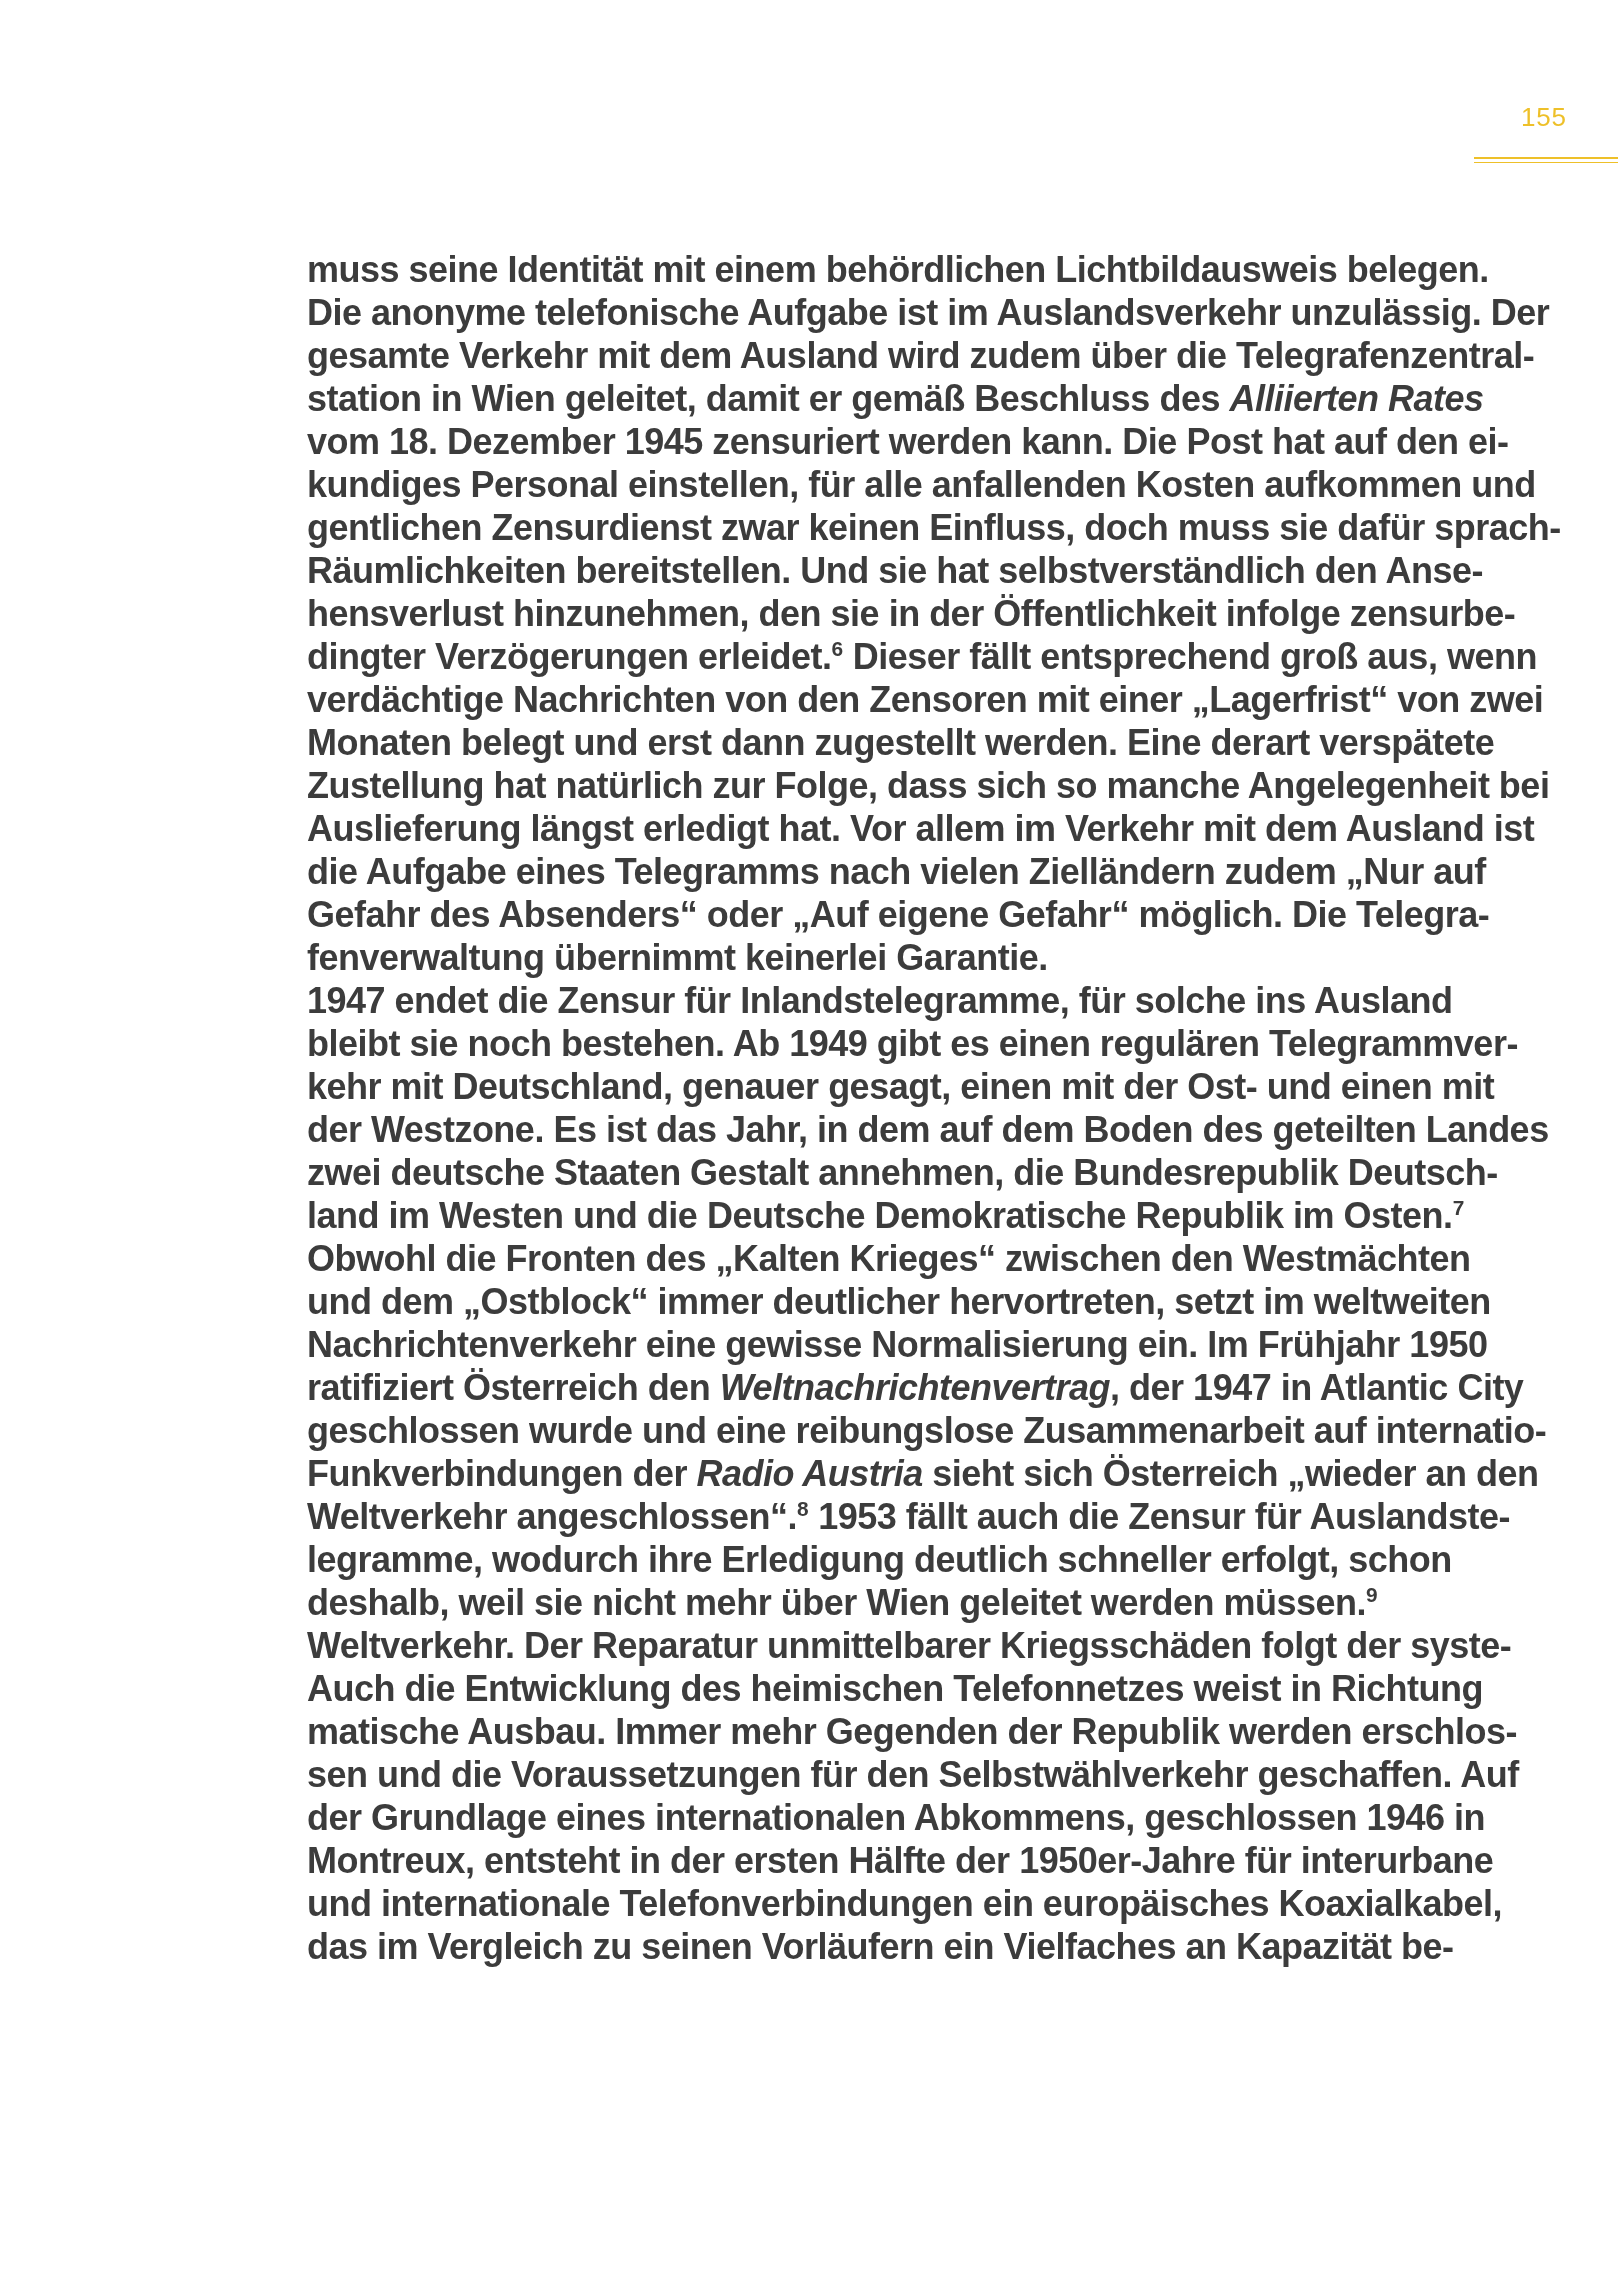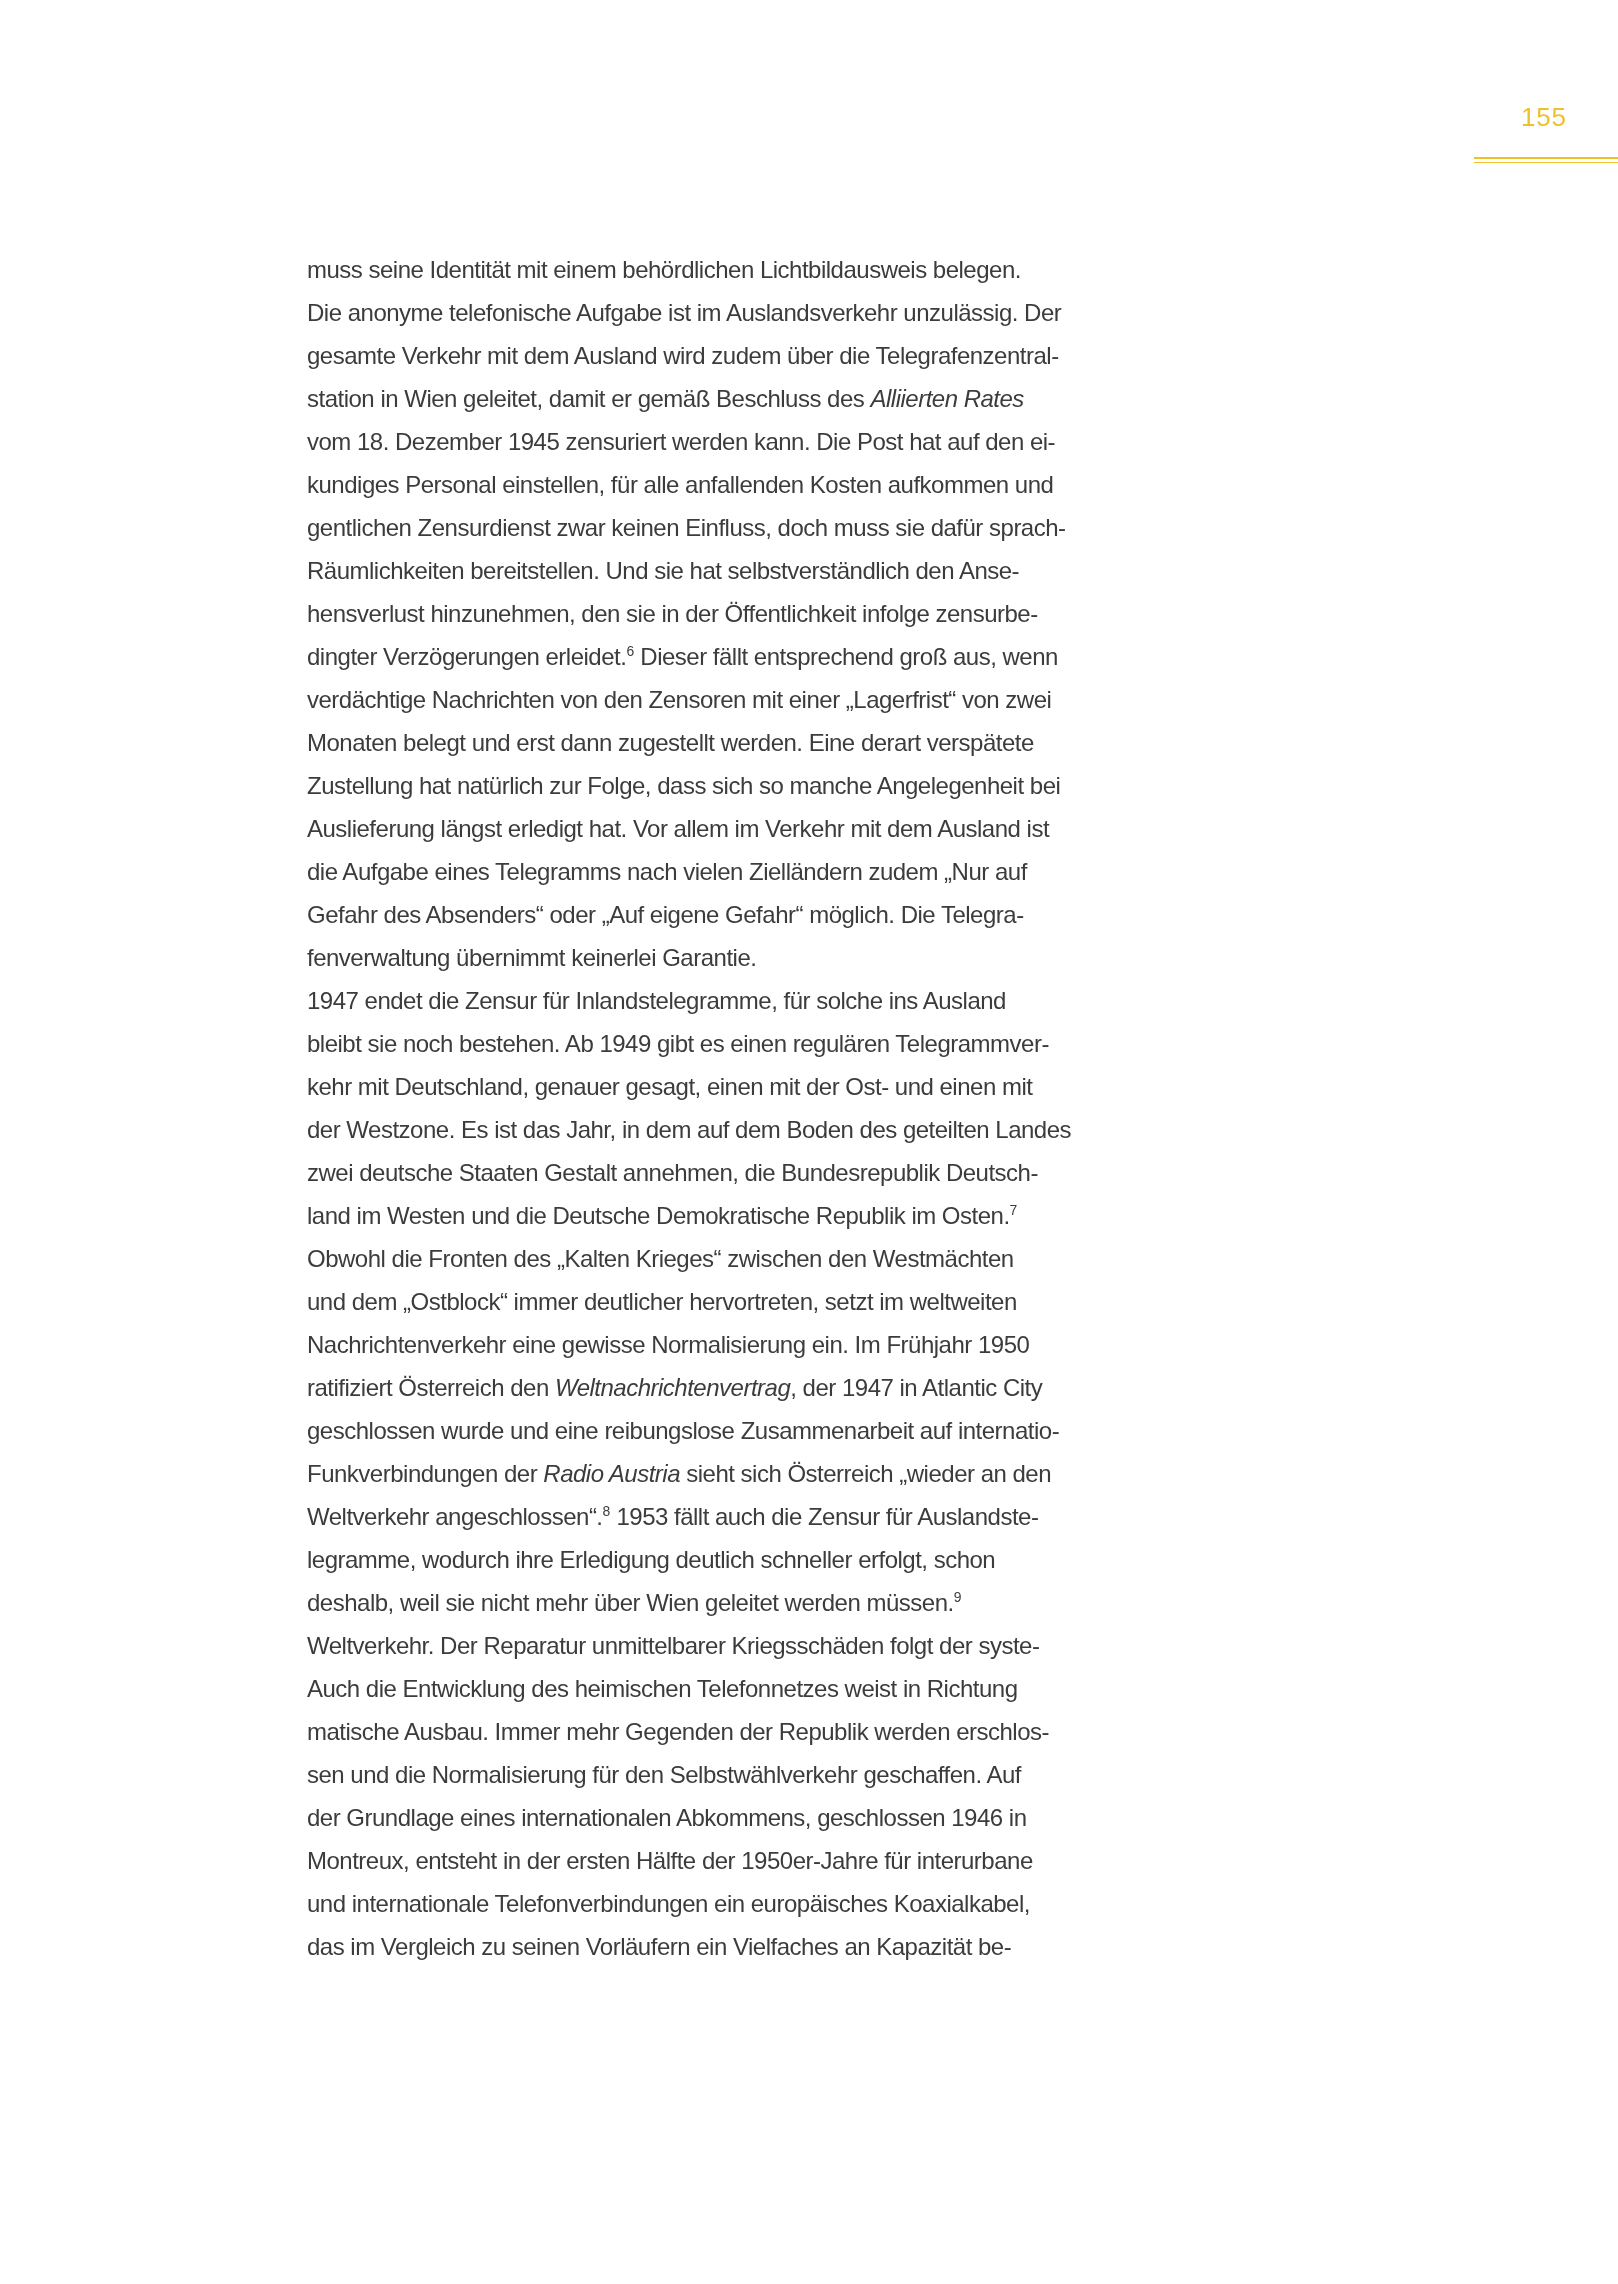--- a/index.html
+++ b/index.html
@@ -37,22 +37,22 @@
     border-top: 2.4px solid #EEC029;
     border-bottom: 1.6px solid #EEC029;
     background: transparent;
   }
   .body-text {
     position: absolute;
     top: 248px;
     left: 307px;
     width: 1068px;
     color: #3c3c3c;
-    font-size: 24px;
-    font-weight: 400;
+    font-size: 36px;
+    font-weight: 700;
     letter-spacing: -0.5px;
     line-height: 43px;
   }
   .body-text .line {
     white-space: nowrap;
   }
   .body-text i {
     font-style: italic;
   }
   .body-text sup {
@@ -97,20 +97,20 @@
       <div class="line"><span>Nachrichtenverkehr eine gewisse Normalisierung ein. Im Frühjahr 1950</span></div>
       <div class="line"><span>ratifiziert Österreich den </span><i>Weltnachrichtenvertrag</i><span>, der 1947 in Atlantic City</span></div>
       <div class="line"><span>geschlossen wurde und eine reibungslose Zusammenarbeit auf internatio-</span></div>
       <div class="line"><span>Funkverbindungen der </span><i>Radio Austria</i><span> sieht sich Österreich „wieder an den</span></div>
       <div class="line"><span>Weltverkehr angeschlossen“.</span><sup>8</sup><span> 1953 fällt auch die Zensur für Auslandste-</span></div>
       <div class="line"><span>legramme, wodurch ihre Erledigung deutlich schneller erfolgt, schon</span></div>
       <div class="line"><span>deshalb, weil sie nicht mehr über Wien geleitet werden müssen.</span><sup>9</sup></div>
       <div class="line"><span>Weltverkehr. Der Reparatur unmittelbarer Kriegsschäden folgt der syste-</span></div>
       <div class="line"><span>Auch die Entwicklung des heimischen Telefonnetzes weist in Richtung</span></div>
       <div class="line"><span>matische Ausbau. Immer mehr Gegenden der Republik werden erschlos-</span></div>
-      <div class="line"><span>sen und die Normalisierung für den Selbstwählverkehr geschaffen. Auf</span></div>
+      <div class="line"><span>sen und die Voraussetzungen für den Selbstwählverkehr geschaffen. Auf</span></div>
       <div class="line"><span>der Grundlage eines internationalen Abkommens, geschlossen 1946 in</span></div>
       <div class="line"><span>Montreux, entsteht in der ersten Hälfte der 1950er-Jahre für interurbane</span></div>
       <div class="line"><span>und internationale Telefonverbindungen ein europäisches Koaxialkabel,</span></div>
       <div class="line"><span>das im Vergleich zu seinen Vorläufern ein Vielfaches an Kapazität be-</span></div>
     </div>
 </div>
 
 
 </body></html>

